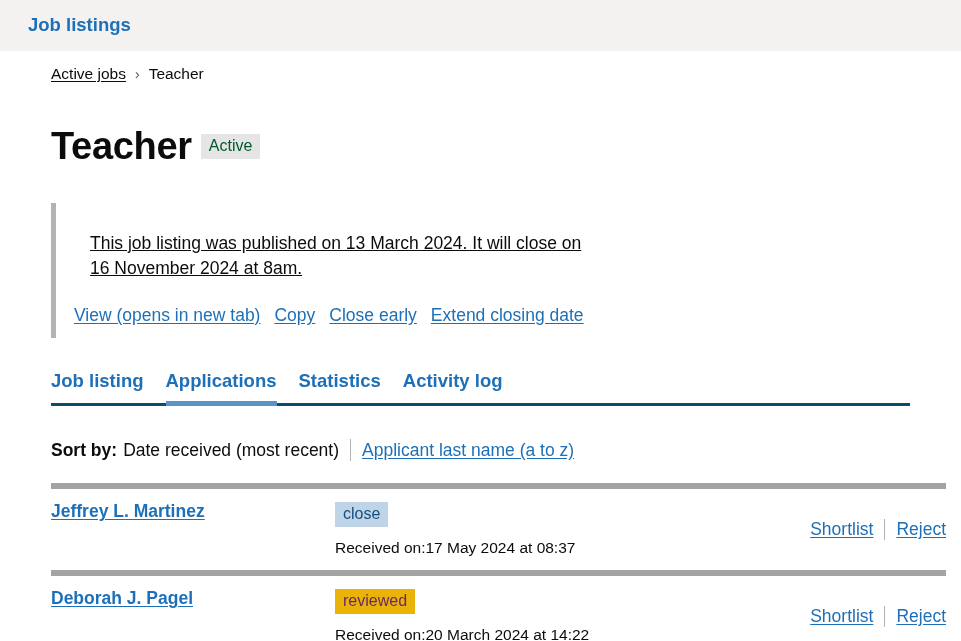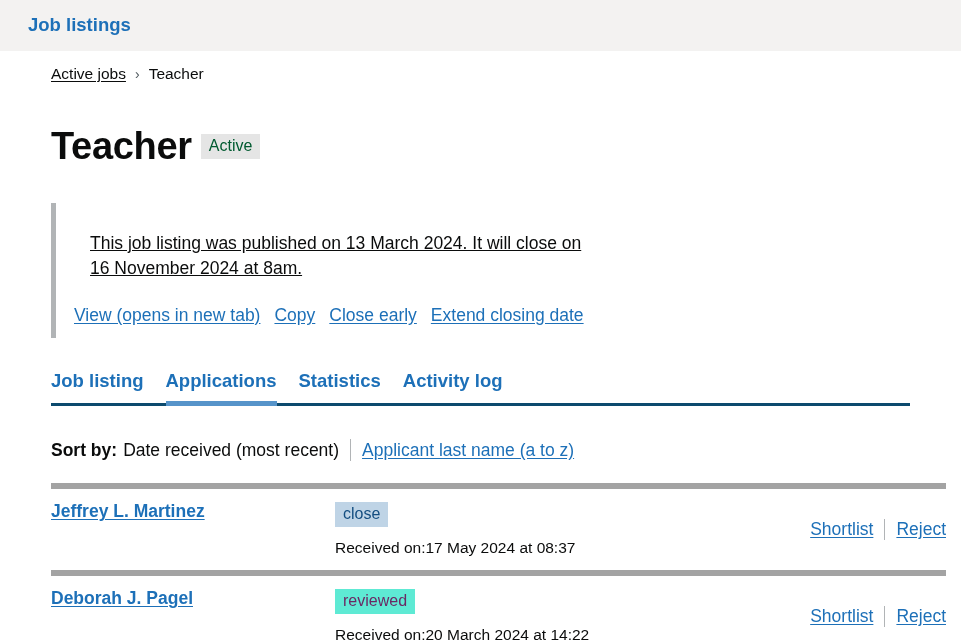--- a/index.html
+++ b/index.html
@@ -78,21 +78,21 @@
   }
   .tag-green {
     background: #e5e5e5;
     color: #005a30;
   }
   .tag-blue {
     background: #bfd4e6;
     color: #144e81;
   }
   .tag-purple {
-    background: #5eead4;
+    background: #eab308;
     color: #6b2864;
   }
 
   
   .inset {
     margin: 38px 0 0 51px;
     border-left: 5px solid #b1b4b6;
     padding: 12px 0 12px 18px;
     width: 540px;
     box-sizing: content-box;

